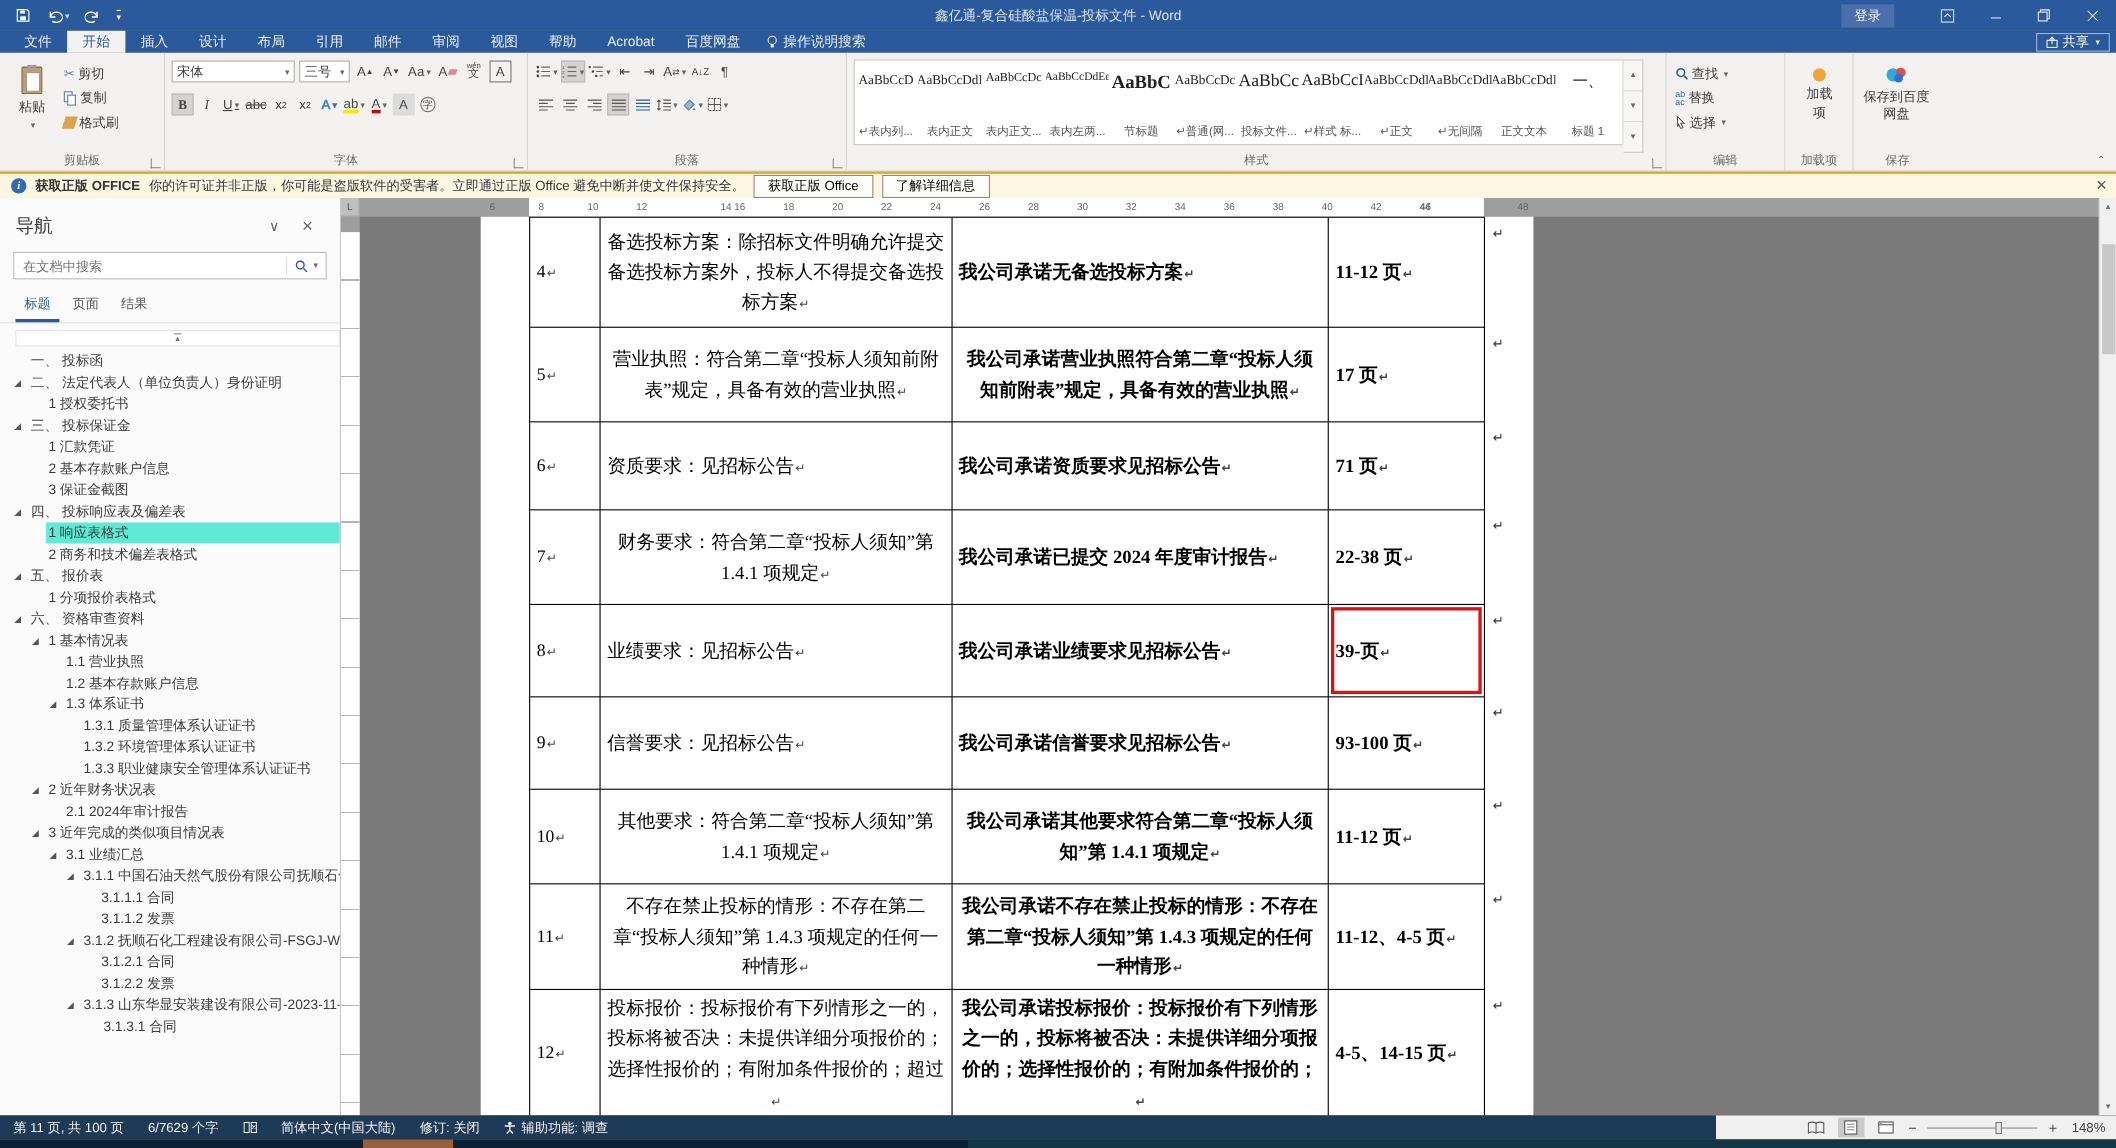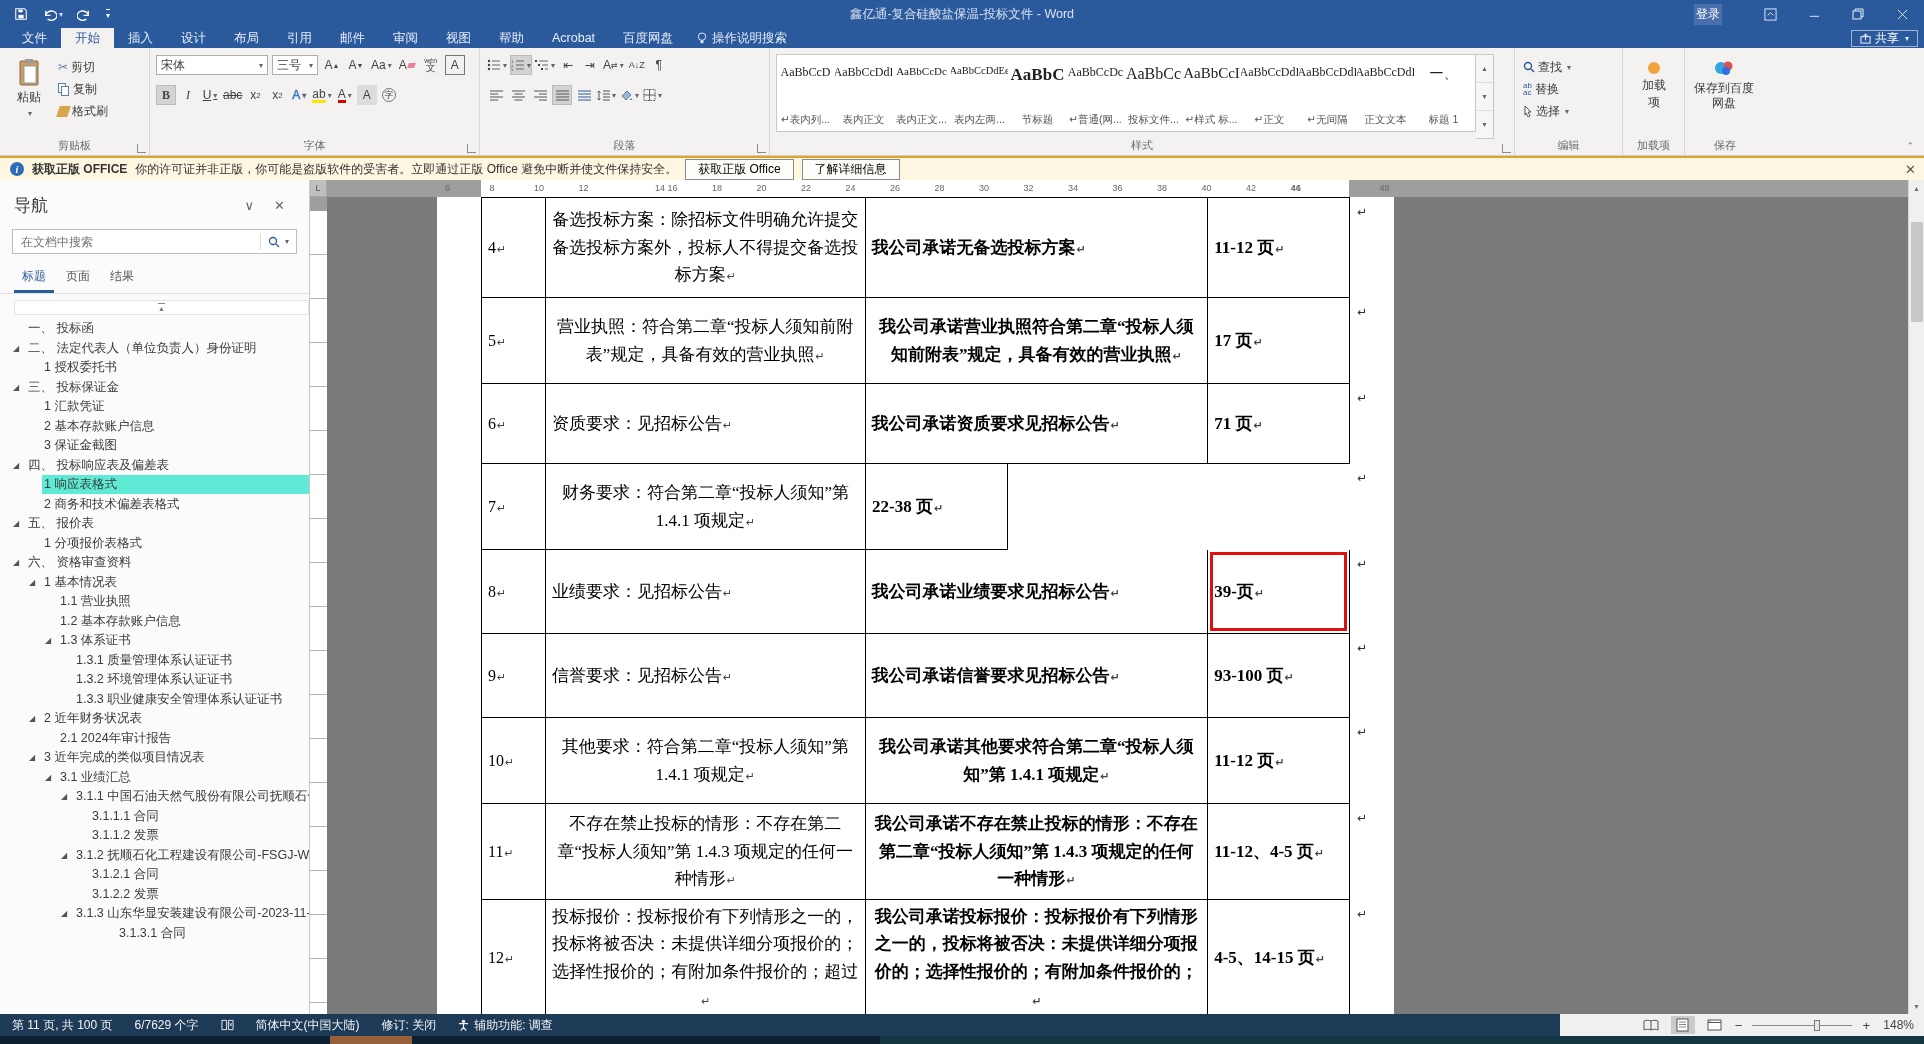--- a/index.html
+++ b/index.html
@@ -8,21 +8,21 @@
     position:relative; width:1924px; height:1044px; overflow:hidden;
     background:#7a7a7a; font-family:"Liberation Sans","DejaVu Sans",sans-serif;
     color:#3b3b3b; font-size:12px; user-select:none;
   }
   
   .titlebar { position:absolute; left:0; top:0; width:100%; height:28px; background:#2b5a9c; display:flex; align-items:center; }
   .qat { display:flex; align-items:center; gap:14px; padding-left:14px; width:230px; }
   .qbtn { display:flex; align-items:center; color:#fff; cursor:pointer; }
   .title-text { flex:0 0 auto; position:absolute; left:50%; transform:translateX(-50%); color:#d9e2f2; font-size:12.5px; white-space:nowrap; }
   .winctl { position:absolute; right:0; top:0; height:28px; display:flex; align-items:center; }
-  .signin { background:#4a6fad; color:#fff; border:none; font-size:12px; padding:2px 2px; margin-right:26px; cursor:pointer; font-family:inherit; }
+  .signin { background:#4a6fad; color:#fff; border:none; font-size:12px; padding:2px 12px; margin-right:26px; cursor:pointer; font-family:inherit; }
   .wbtn { width:44px; height:28px; display:flex; align-items:center; justify-content:center; color:#e8eef8; cursor:pointer; }
   
   .tabrow { position:absolute; left:0; top:28px; width:100%; height:20px; background:#2b5a9c; display:flex; align-items:stretch; }
   .mtabs { display:flex; padding-left:8px; }
   .mtab { color:#e8eef8; font-size:12.5px; padding:2px 14px; display:flex; align-items:center; cursor:pointer; white-space:nowrap; }
   .mtab.active { background:#f3f2f1; color:#2b5a9c; }
   .tellme { display:flex; align-items:center; gap:5px; color:#e8eef8; font-size:12.5px; padding:0 10px; cursor:pointer; }
   .sharebtn { position:absolute; right:6px; top:2px; height:17px; border:1px solid #9fb4d4; color:#fff; display:flex; align-items:center; gap:4px; padding:0 8px; font-size:12px; cursor:pointer; }
   
   .ribbon { position:absolute; left:0; top:48px; width:100%; height:108px; background:#f3f2f1; border-bottom:1px solid #cfcecd; display:flex; }
@@ -626,21 +626,21 @@
             <span class="tlabel">3.1.2.1 合同</span>
           </div>
           <div class="titem" style="padding-left: 77px;">
             <span class="tri"></span>
             <span class="tlabel">3.1.2.2 发票</span>
           </div>
           <div class="titem" style="padding-left: 61px;">
             <span class="tri">◢</span>
             <span class="tlabel">3.1.3 山东华显安装建设有限公司-2023-11-20</span>
           </div>
-          <div class="titem" style="padding-left: 104px;">
+          <div class="titem" style="padding-left: 79px;">
             <span class="tri"></span>
             <span class="tlabel">3.1.3.1 合同</span>
           </div>
         </div>
     </div>
 
     <div class="docarea">
       <div class="corner">L</div>
       <div class="hruler">
           <div class="band"></div>
@@ -716,20 +716,23 @@
                 <span class="rmark">71 页</span>
               </div>
             </div>
             <div class="trow" style="height: 86px;">
               <div class="tcell c-num">
                 <span class="rmark">7</span>
               </div>
               <div class="tcell c-req">
                 <span class="rmark">财务要求：符合第二章“投标人须知”第 1.4.1 项规定</span>
               </div>
+              <div class="tcell c-resp">
+                <span class="rmark">我公司承诺已提交 2024 年度审计报告</span>
+              </div>
               <div class="tcell c-pages">
                 <span class="rmark">22-38 页</span>
               </div>
             </div>
             <div class="trow" style="height: 84px;">
               <div class="tcell c-num">
                 <span class="rmark">8</span>
               </div>
               <div class="tcell c-req">
                 <span class="rmark">业绩要求：见招标公告</span>

